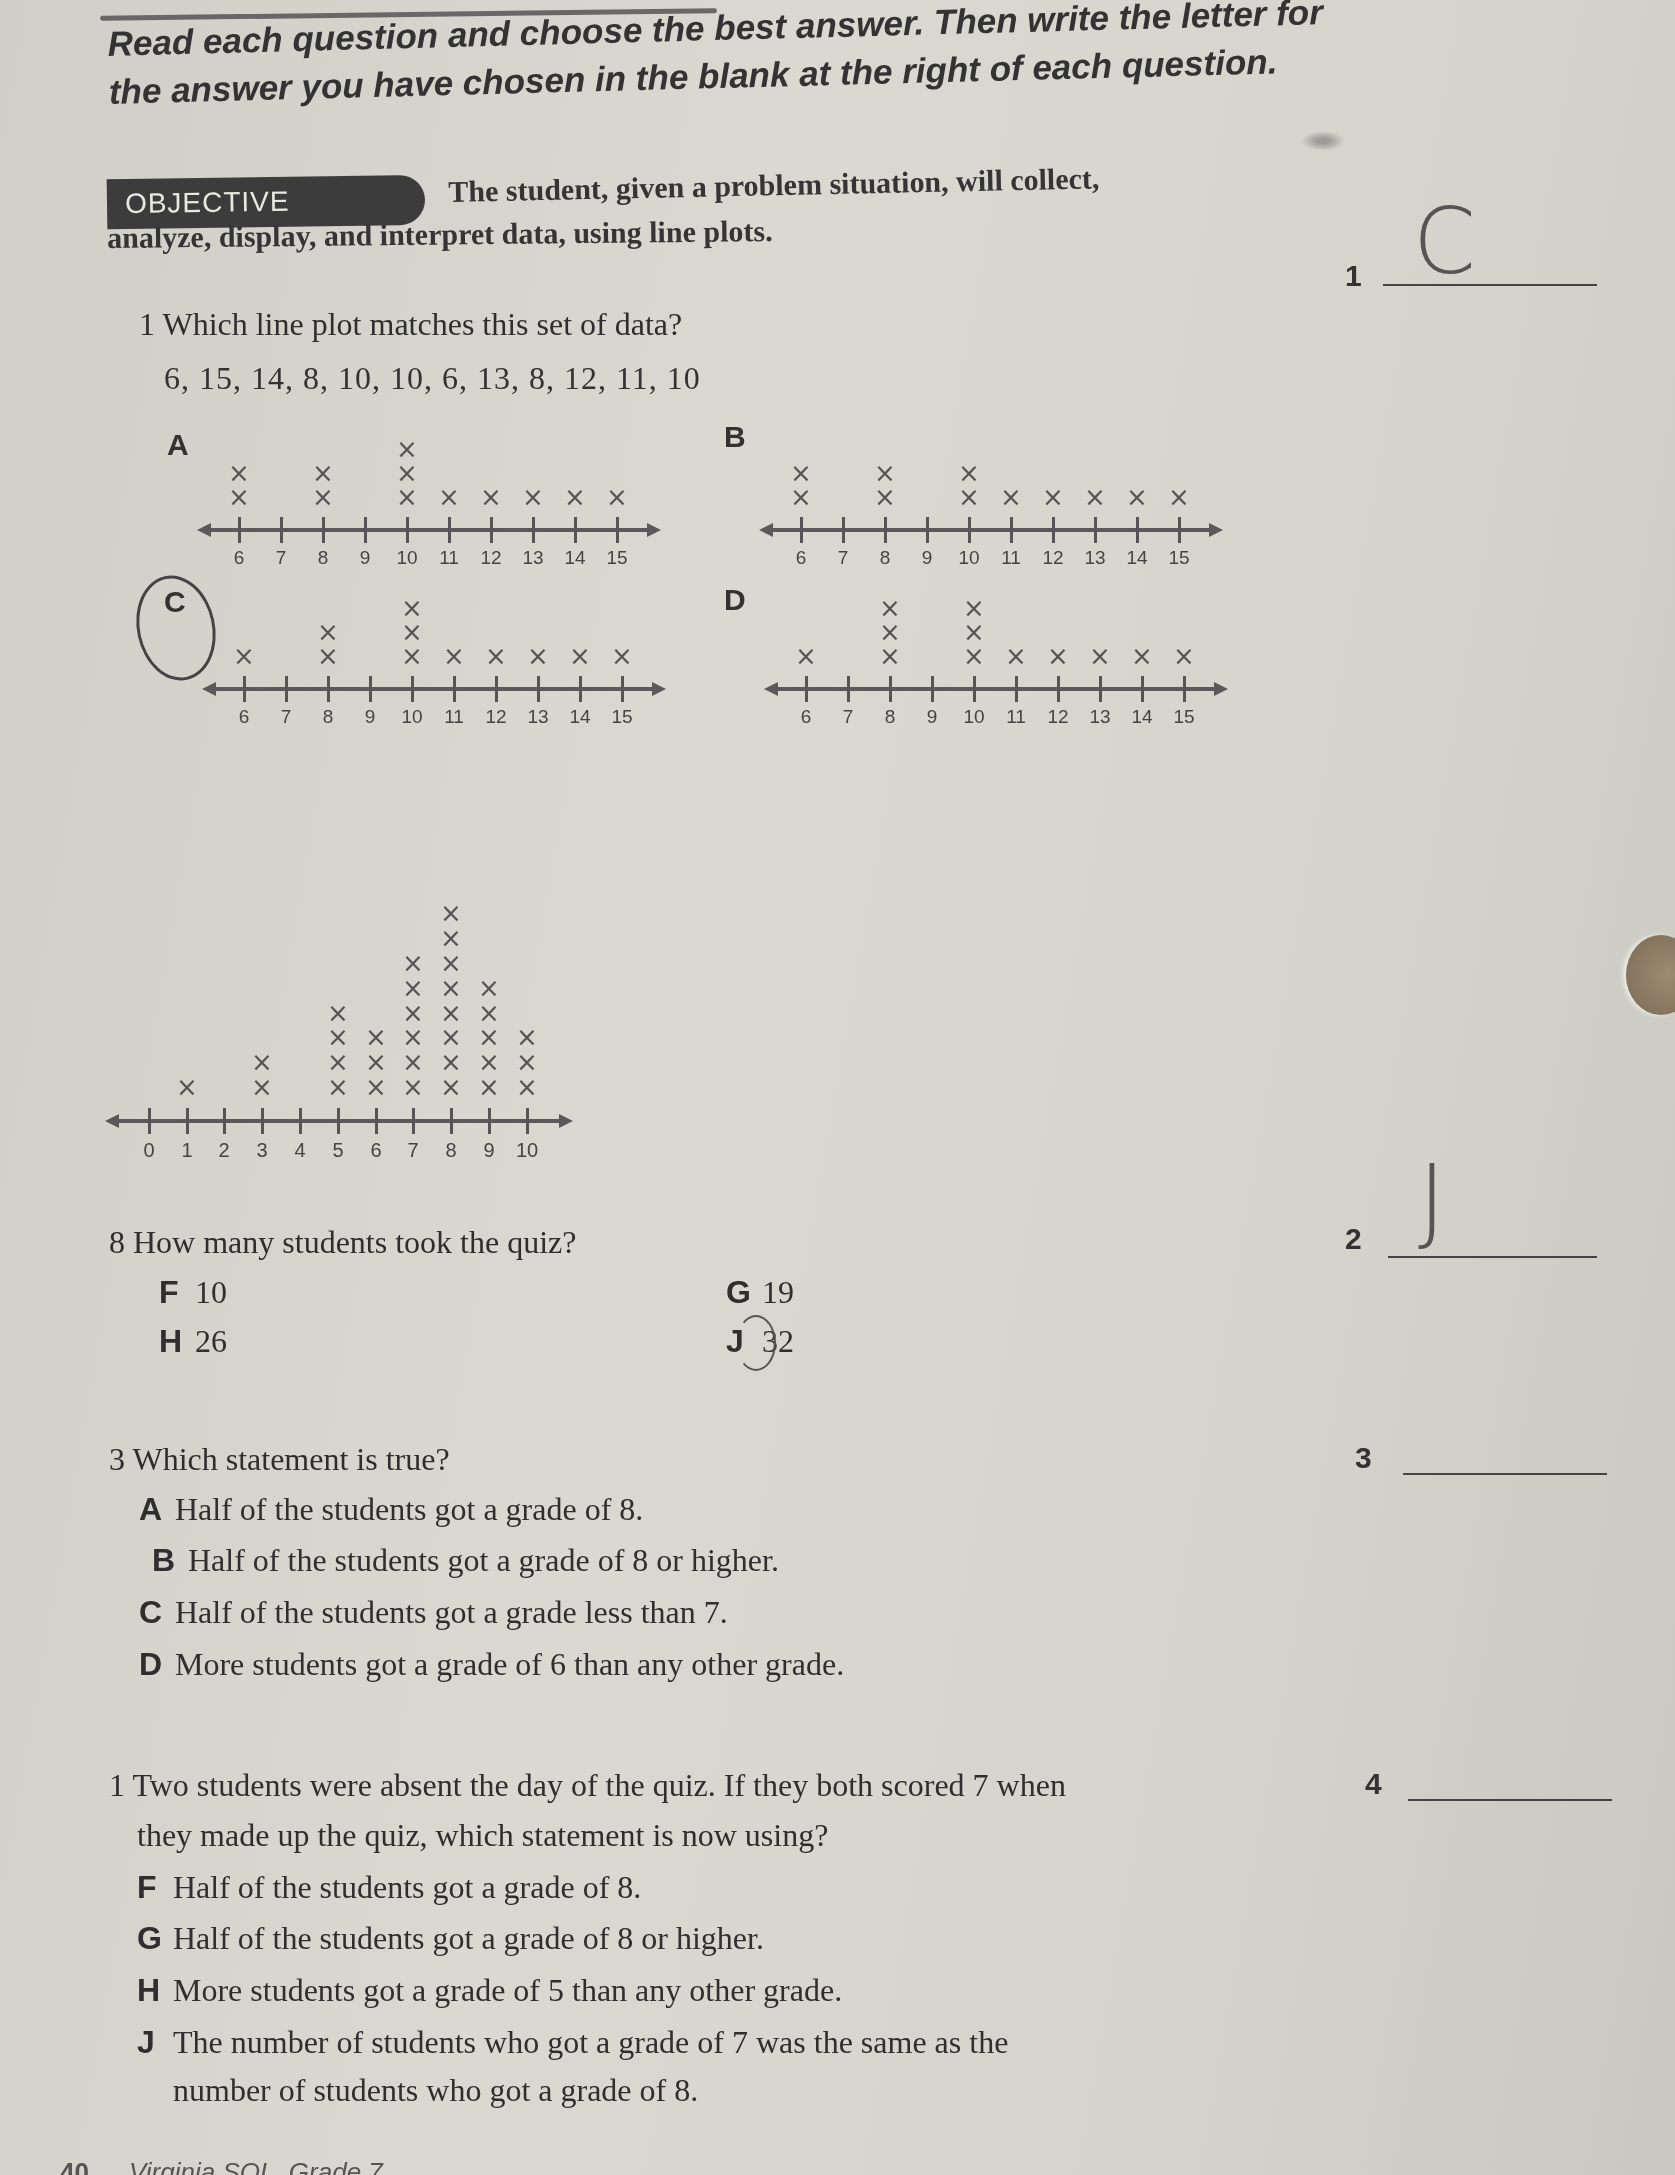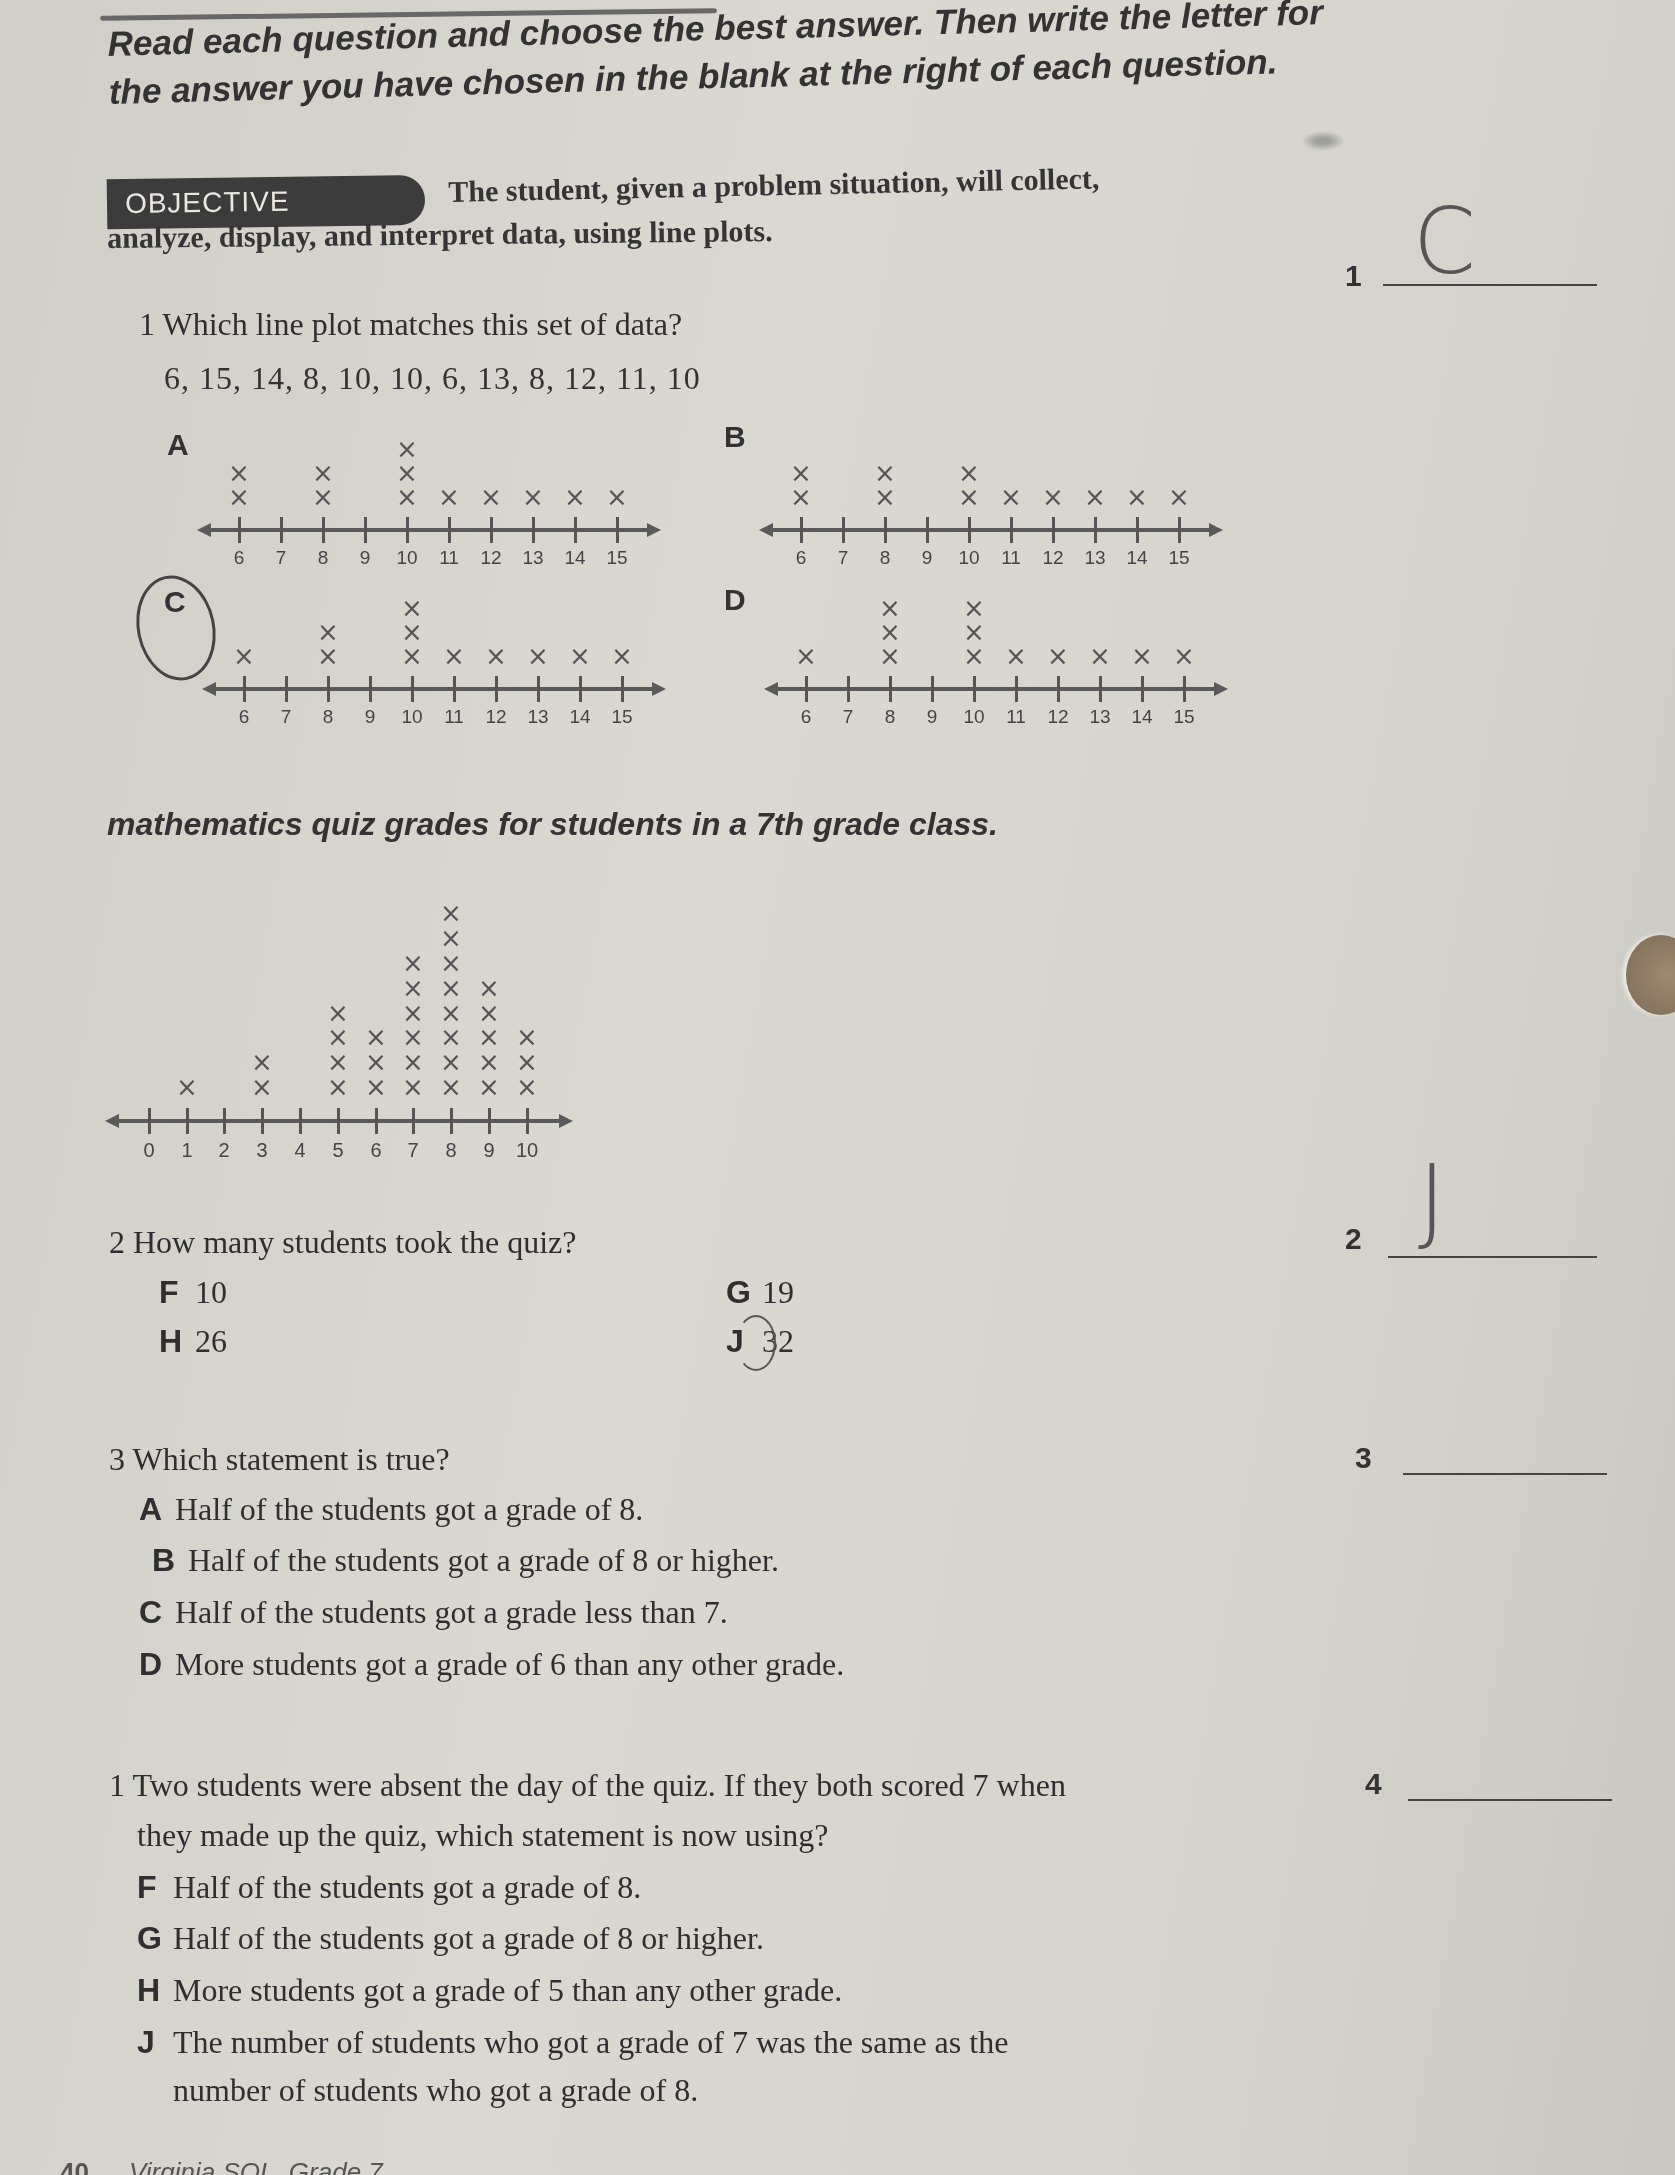--- a/index.html
+++ b/index.html
@@ -219,21 +219,20 @@
     <div class="x" style="left: 324px; font-size: 26px; top: 56px;">×</div>
     <div class="tick" style="left: 365px; top: 89px;"></div>
     <div class="tlabel" style="left: 366px; top: 119px; font-size: 19px;">14</div>
     <div class="x" style="left: 366px; font-size: 26px; top: 56px;">×</div>
     <div class="tick" style="left: 407px; top: 89px;"></div>
     <div class="tlabel" style="left: 408px; top: 119px; font-size: 19px;">15</div>
     <div class="x" style="left: 408px; font-size: 26px; top: 56px;">×</div>
   </div>
 
 <div class="abs section-head">
-  <div>mathematics quiz grades for students in a 7th grade class.</div>
 </div>
 
 <div id="plotQuiz" class="lp" style="left:109px;top:905px;width:458px;height:269px;">
     <div class="axis" style="left: 8px; width: 442px; top: 214px;"></div>
     <div class="arrow-l" style="left: -4px; top: 209px;"></div>
     <div class="arrow-r" style="left: 450px; top: 209px;"></div>
     <div class="tick" style="left: 39px; top: 203px;"></div>
     <div class="tlabel" style="left: 40px; top: 234px; font-size: 20px;">0</div>
     <div class="tick" style="left: 77px; top: 203px;"></div>
     <div class="tlabel" style="left: 78px; top: 234px; font-size: 20px;">1</div>
@@ -282,21 +281,21 @@
     <div class="x" style="left: 380px; font-size: 26px; top: 119px;">×</div>
     <div class="x" style="left: 380px; font-size: 26px; top: 95px;">×</div>
     <div class="x" style="left: 380px; font-size: 26px; top: 70px;">×</div>
     <div class="tick" style="left: 417px; top: 203px;"></div>
     <div class="tlabel" style="left: 418px; top: 234px; font-size: 20px;">10</div>
     <div class="x" style="left: 418px; font-size: 26px; top: 169px;">×</div>
     <div class="x" style="left: 418px; font-size: 26px; top: 144px;">×</div>
     <div class="x" style="left: 418px; font-size: 26px; top: 119px;">×</div>
   </div>
 
-<div class="abs q" style="left:109px;top:1224px;">2 How many students took the quiz?</div>
+<div class="abs q" style="left:109px;top:1224px;">8 How many students took the quiz?</div>
 <div class="abs qnum" style="left:1345px;top:1222px;">2</div>
 <div class="abs blank" style="left:1388px;top:1256px;width:209px;"></div>
 <div class="abs hand" style="left:1418px;top:1144px;font-size:95px;">J</div>
 
 <div class="abs opt" style="left:159px;top:1274px;"><span class="L">F</span><span>10</span></div>
 <div class="abs opt" style="left:726px;top:1274px;"><span class="L">G</span><span>19</span></div>
 <div class="abs opt" style="left:159px;top:1323px;"><span class="L">H</span><span>26</span></div>
 <div class="abs opt" style="left:726px;top:1323px;"><span class="L">J</span><span>32</span></div>
 <div class="abs circle-j"></div>
 

